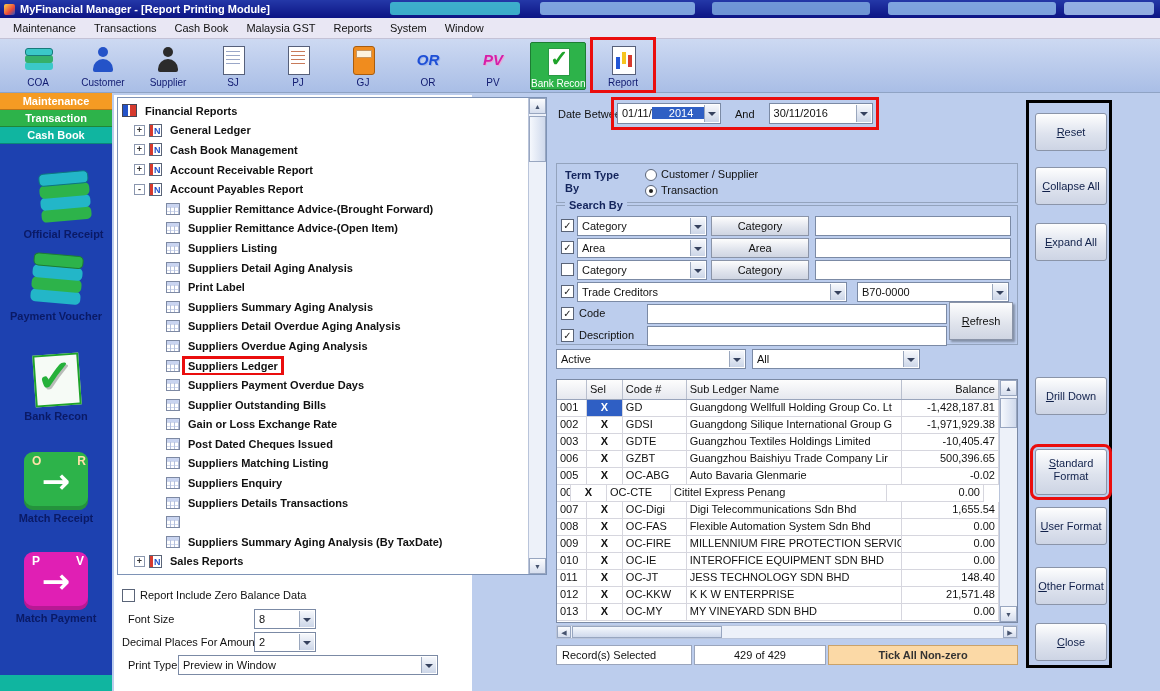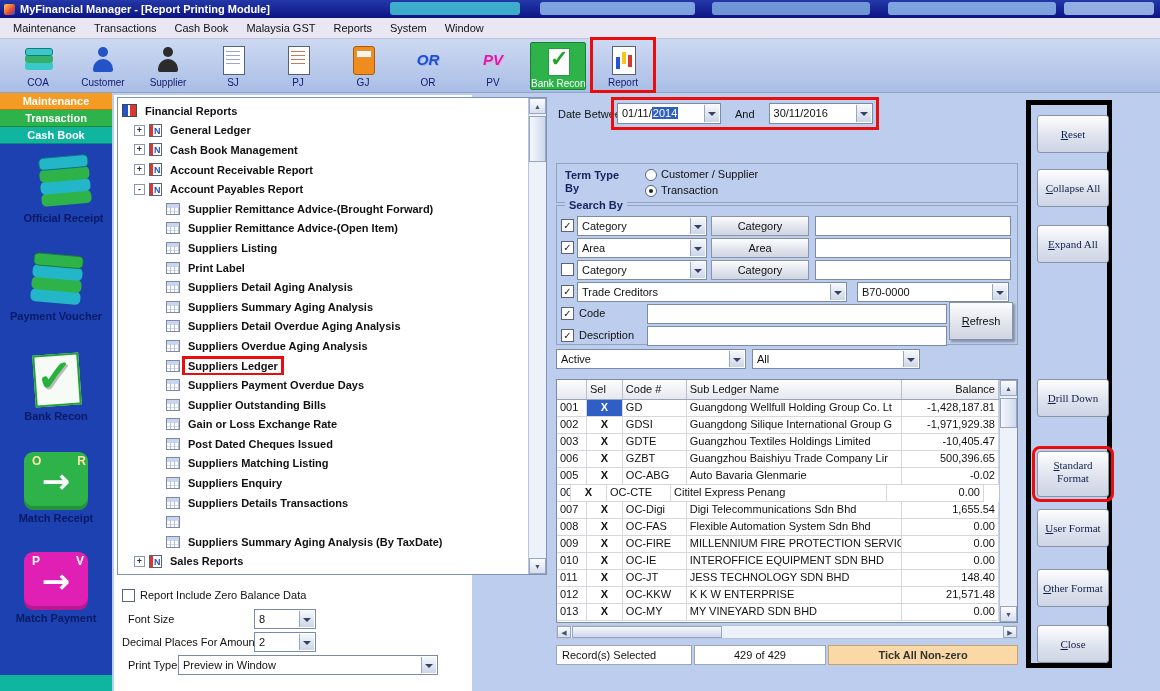--- a/index.html
+++ b/index.html
@@ -89,21 +89,21 @@
 .b{font-weight:bold;color:#13245c;}
 .cbx{position:absolute;width:13px;height:13px;background:#fff;border:1px solid #5a6478;font:bold 10px/12px "DejaVu Sans",sans-serif;text-align:center;color:#222;}
 .radio{position:absolute;width:12px;height:12px;border-radius:50%;background:#fff;border:1px solid #5a6478;}
 .radio.on::after{content:"";position:absolute;left:3px;top:3px;width:4px;height:4px;border-radius:50%;background:#222;}
 .combo{position:absolute;height:20px;background:#fff;border:1px solid #7b8aa5;font-size:11px;line-height:18px;padding:0 18px 0 4px;overflow:hidden;white-space:nowrap;top:0;}
 .combo.rel{position:relative;height:21px;}
 .combo .arr{position:absolute;right:1px;top:1px;bottom:1px;width:15px;background:linear-gradient(#f6f8fc,#ccd6e8);border-left:1px solid #9aa7bd;}
 .combo .arr::after{content:"";position:absolute;left:3px;top:7px;border:4px solid transparent;border-top-color:#36425e;}
 .field{position:absolute;top:0;height:20px;background:#fff;border:1px solid #7b8aa5;}
 .s-btn{position:absolute;top:0;height:20px;background:linear-gradient(#fdfdfd,#dfe3ec 60%,#cfd5e2);border:1px solid #8a94a8;text-align:center;line-height:18px;}
-.hl{background:#2f5fc4;color:#fff;padding:0 1px;}
+.hl{background:#2f5fc4;color:#fff;padding:0 17px;}
 .ann-box1{outline:3px solid #ea0d0d;}
 .ann-box2{outline:3px solid #ea0d0d;outline-offset:2px;}
 
 
 #params{position:absolute;left:552px;top:93px;width:470px;height:598px;}
 #date-wrap{position:absolute;left:64px;top:9px;display:flex;align-items:center;outline:3px solid #ea0d0d;outline-offset:2px;padding:1px;}
 #and-label{margin:0 14px;}
 .group{position:absolute;border:1px solid #93a3bd;}
 .legend{position:absolute;top:-7px;left:8px;background:#bccded;padding:0 4px;font-weight:bold;color:#13245c;}
 #term-group{left:4px;top:70px;width:462px;height:40px;}
@@ -125,21 +125,21 @@
 .active-cell{background:#2f5fc4;color:#fff;}
 #grid-hscroll{position:absolute;left:4px;top:532px;width:462px;height:14px;background:#edf1f9;border:1px solid #b9c4da;}
 .hs-btn{position:absolute;top:0;width:14px;height:12px;background:linear-gradient(#fbfcfe,#d6deee);border:1px solid #98a6c0;color:#46536e;font-size:7px;text-align:center;line-height:11px;}
 .hs-thumb{position:absolute;left:15px;top:0;width:150px;height:12px;background:linear-gradient(#f5f8fd,#cfd9ec);border:1px solid #98a6c0;}
 .foot{position:absolute;top:552px;height:20px;border:1px solid #9aa5bc;background:#fff;line-height:18px;padding:0 5px;white-space:nowrap;overflow:hidden;}
 #foot-sel{left:4px;width:136px;}
 #foot-count{left:142px;width:132px;text-align:center;}
 #foot-tick{left:276px;width:190px;text-align:center;background:#fbd9a6;border-color:#c9a26a;color:#333;font-weight:bold;}
 
 
-#actions{position:absolute;left:1026px;top:100px;width:86px;height:568px;border:5px solid #000000;font-family:Liberation Serif, serif;}
+#actions{position:absolute;left:1026px;top:100px;width:86px;height:568px;border:3px solid #000000;}
 .act-btn{position:absolute;left:6px;width:72px;height:38px;background:linear-gradient(#fefefe,#dee3ee 55%,#cdd4e4);border:1px solid #8a94a8;border-radius:3px;font-size:11px;text-align:center;line-height:36px;color:#10204a;display:block;}
 .act-btn::first-letter{text-decoration:underline;}
 .act-btn.two-line{line-height:13px;padding-top:7px;height:46px;white-space:normal;}
 </style>
 </head>
 <body>
 
 <div id="app">
 
   <div id="titlebar">
@@ -205,21 +205,21 @@
       </div>
     </div>
 
   <div id="sidebar">
     <div id="side-secs">
         <div class="side-sec sec0">Maintenance</div>
         <div class="side-sec sec1">Transaction</div>
         <div class="side-sec sec2">Cash Book</div>
       </div>
     <div id="side-body">
-        <div class="side-item" style="top: 8px; padding-left: 15px;">
+        <div class="side-item" style="top: 24px; padding-left: 15px;">
           <div class="side-ic official-receipt-stack-icon"></div>
           <div class="side-label">Official Receipt</div>
         </div>
         <div class="side-item" style="top: 106px;">
           <div class="side-ic payment-voucher-stack-icon"></div>
           <div class="side-label">Payment Voucher</div>
         </div>
         <div class="side-item" style="top: 206px;">
           <div class="side-ic bank-recon-doc-icon"></div>
           <div class="side-label">Bank Recon</div>
@@ -287,27 +287,27 @@
           </div>
           <div class="tree-line tree-leaf">
             <span class="node-ic grid-ic"></span>
             <span class="tree-label-wrap">
               <span class="tree-label">Suppliers Listing</span>
             </span>
           </div>
           <div class="tree-line tree-leaf">
             <span class="node-ic grid-ic"></span>
             <span class="tree-label-wrap">
+              <span class="tree-label">Suppliers Detail Aging Analysis</span>
+            </span>
+          </div>
+          <div class="tree-line tree-leaf">
+            <span class="node-ic grid-ic"></span>
+            <span class="tree-label-wrap">
               <span class="tree-label">Print Label</span>
-            </span>
-          </div>
-          <div class="tree-line tree-leaf">
-            <span class="node-ic grid-ic"></span>
-            <span class="tree-label-wrap">
-              <span class="tree-label">Suppliers Detail Aging Analysis</span>
             </span>
           </div>
           <div class="tree-line tree-leaf">
             <span class="node-ic grid-ic"></span>
             <span class="tree-label-wrap">
               <span class="tree-label">Suppliers Summary Aging Analysis</span>
             </span>
           </div>
           <div class="tree-line tree-leaf">
             <span class="node-ic grid-ic"></span>

